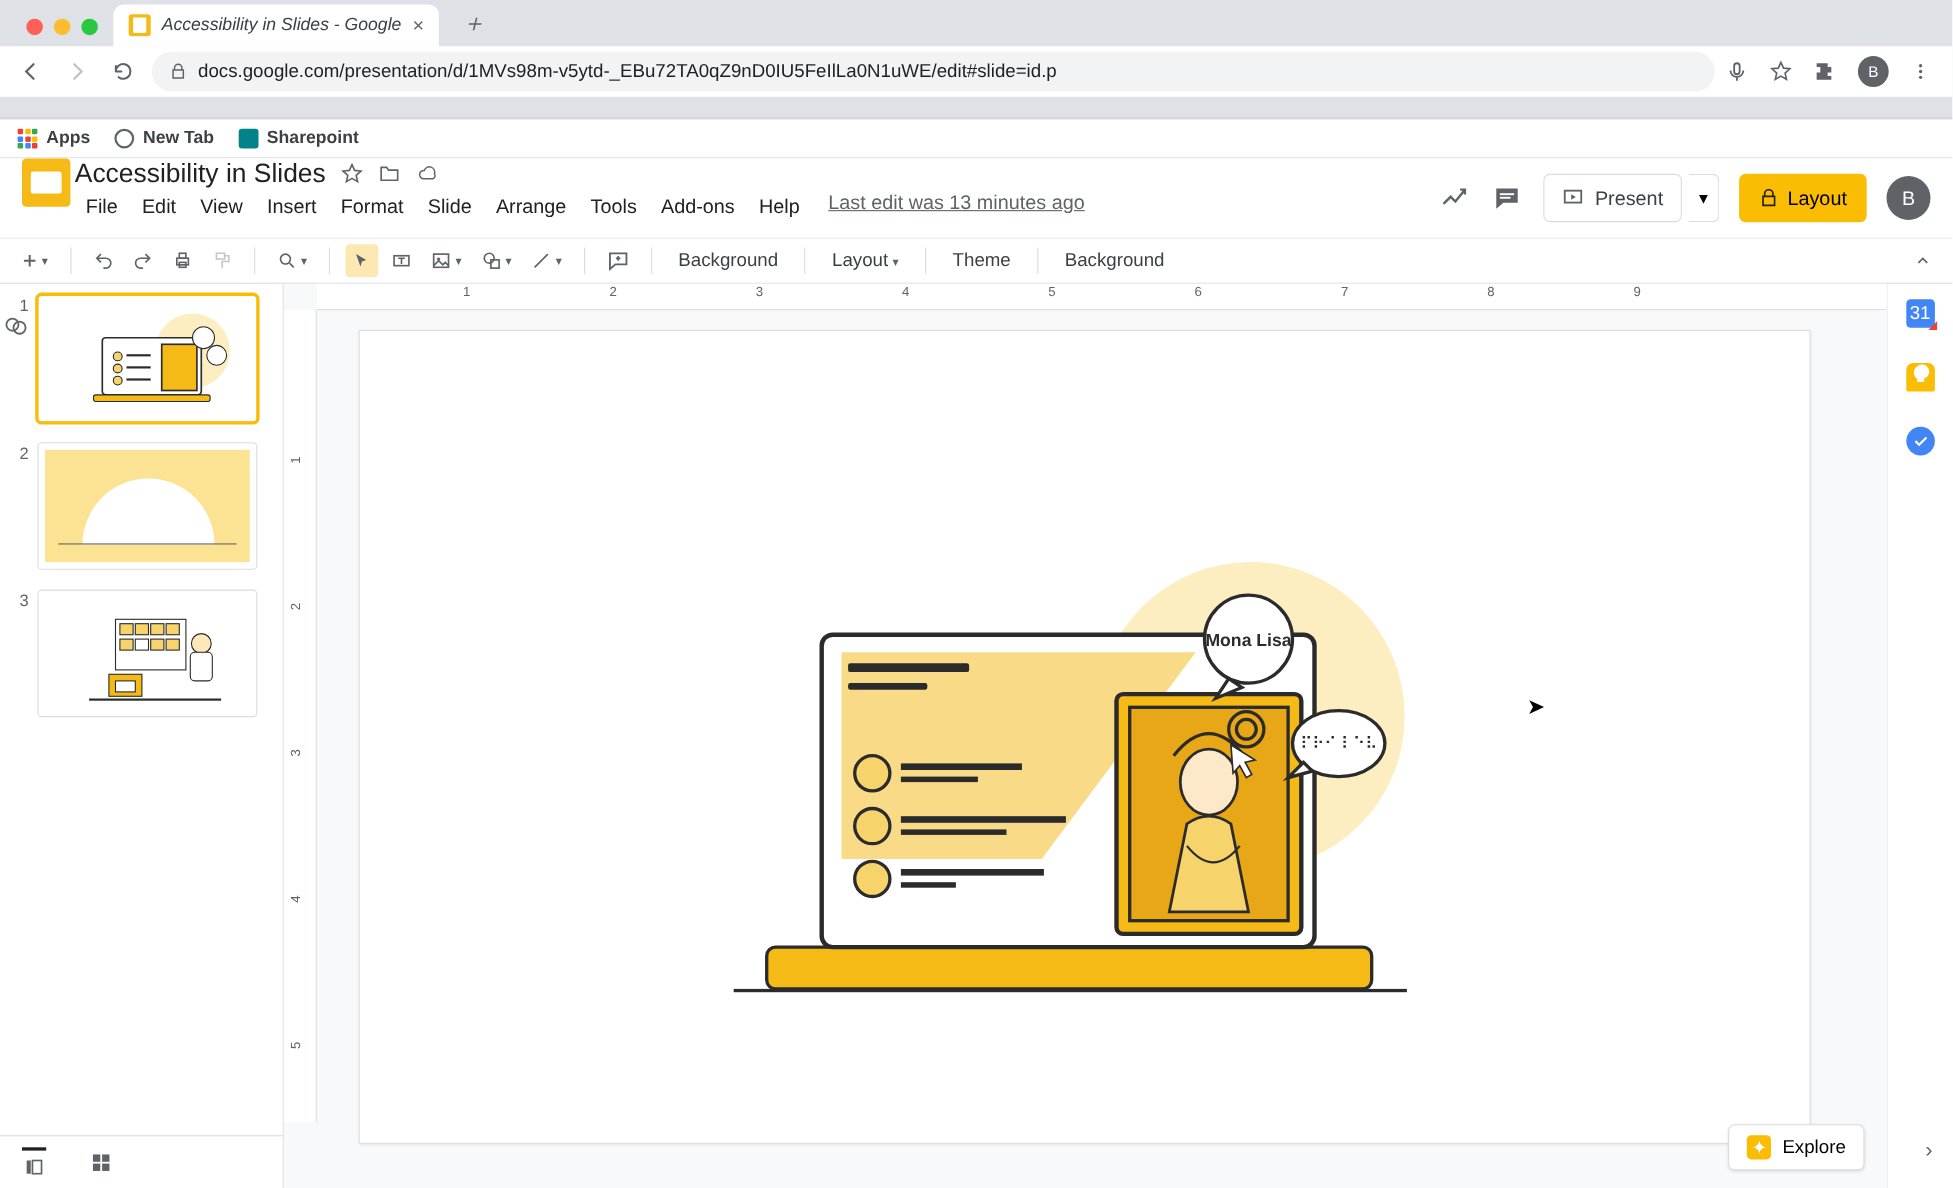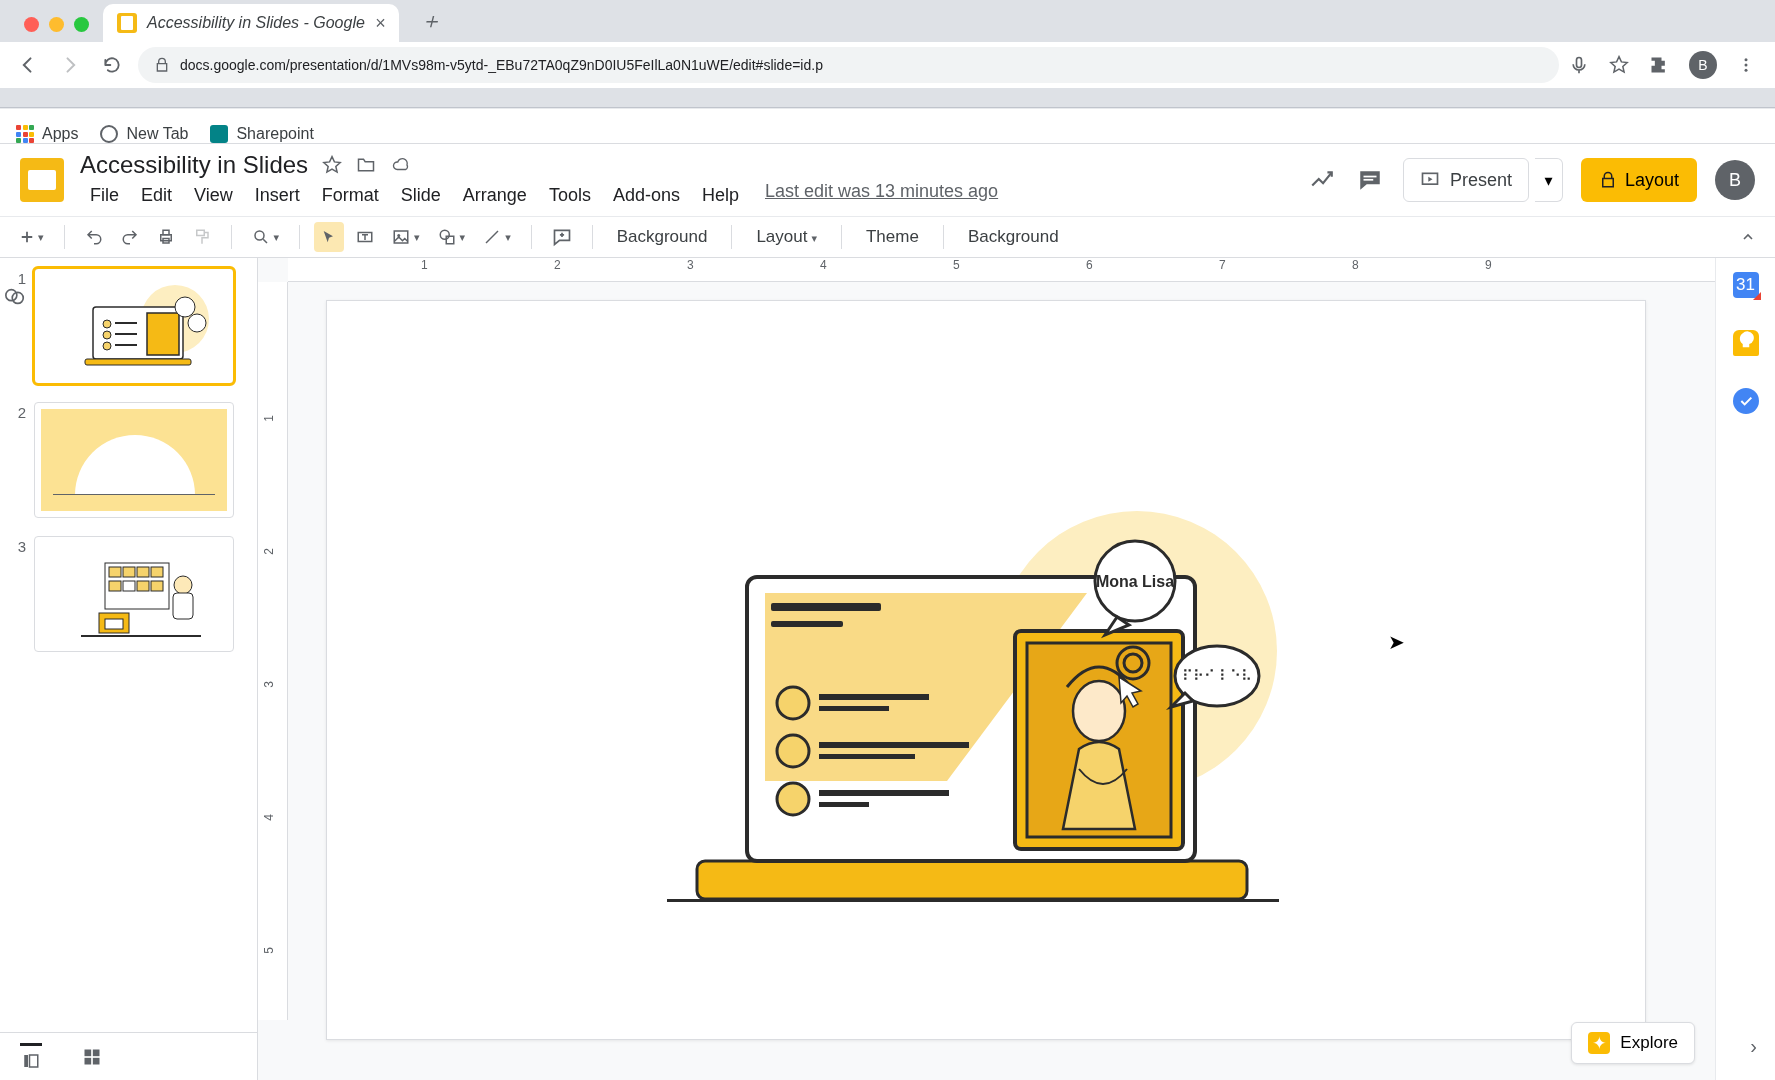--- a/index.html
+++ b/index.html
@@ -11,34 +11,34 @@
   .traffic-lights { display: flex; gap: 10px; align-items: center; padding: 0 14px 10px 12px; }
   .tl { width: 15px; height: 15px; border-radius: 50%; }
   .tl.red { background: #ff5f57; } .tl.yellow { background: #febc2e; } .tl.green { background: #28c840; }
   .tab { background: #fff; border-radius: 10px 10px 0 0; height: 38px; display: flex; align-items: center; padding: 0 14px; min-width: 280px; gap: 10px; font-size: 16px; color: #3c4043; }
   .tab .favicon { width: 20px; height: 20px; background: #f5ba15; border-radius: 3px; position: relative; }
   .tab .favicon::after { content:""; position:absolute; left:4px; top:3px; width:12px; height:14px; background:#fff; border-radius:1px; }
   .tab .close-x { margin-left: auto; color:#5f6368; font-size:18px; }
   .new-tab { width: 34px; height: 34px; display:flex; align-items:center; justify-content:center; margin-left: 14px; margin-bottom: 4px; color:#5f6368; font-size: 22px; }
   .addr-bar { height: 46px; background: #fff; display: flex; align-items: center; padding: 0 12px; gap: 10px; }
   .nav-btn { width: 32px; height: 32px; display:flex; align-items:center; justify-content:center; color:#5f6368; border-radius:50%; }
-  .omnibox { flex:1; height: 36px; background:#f1f3f4; border-radius:18px; display:flex; align-items:center; padding:0 16px; gap:10px; color:#202124; font-size:14px; }
+  .omnibox { flex:1; height: 36px; background:#f1f3f4; border-radius:18px; display:flex; align-items:center; padding:0 16px; gap:10px; color:#202124; font-size:17px; }
   .lock-icon { color:#5f6368; }
   .addr-right { display:flex; align-items:center; gap:20px; color:#5f6368; padding-right:8px; }
   .profile-badge { width:28px; height:28px; border-radius:50%; background:#5f6368; color:#fff; display:flex; align-items:center; justify-content:center; font-size:14px; }
-  .bookmarks-bar { height:36px; background:#fff; border-top:1px solid #e8eaed; border-bottom:1px solid #dadce0; display:flex; align-items:flex-end; gap:22px; padding:0 16px; font-size:16px; color:#3c4043; }
+  .bookmarks-bar { height:36px; background:#fff; border-top:1px solid #e8eaed; border-bottom:1px solid #dadce0; display:flex; align-items:center; gap:22px; padding:0 16px; font-size:16px; color:#3c4043;font-weight:bold; }
   .bm-item { display:flex; align-items:center; gap:8px; }
   .apps-icon { width:18px; height:18px; display:grid; grid-template-columns:repeat(3,5px); grid-template-rows:repeat(3,5px); gap:1.5px; }
   .apps-icon span { width:5px; height:5px; border-radius:1px; }
   .globe-icon { width:18px; height:18px; border:2px solid #5f6368; border-radius:50%; position:relative; }
   .sp-icon { width:18px; height:18px; background:#038387; border-radius:3px; position:relative; }
 
   
   .app-area { position:absolute; top:144px; left:0; right:0; bottom:0; background:#fff; display:flex; flex-direction:column; }
-  .app-header { height:72px; display:flex; align-items:center; padding:0 20px 0 20px; gap:16px; }
+  .app-header { height:72px; display:flex; padding:0 20px 0 20px; gap:4px; }
   .slides-logo { width:44px; height:44px; background:#f5ba15; border-radius:4px; position:relative; }
   .slides-logo::after { content:""; position:absolute; left:8px; top:12px; width:28px; height:20px; background:#fff; border-radius:2px; }
   .title-block { display:flex; flex-direction:column; gap:2px; }
   .title-row { display:flex; align-items:center; gap:14px; }
   .doc-title { font-size:24px; color:#202124; }
   .title-icon { color:#5f6368; }
   .menu-row { display:flex; gap:2px; font-size:18px; color:#202124; }
   .menu-row .mi { padding:4px 10px; border-radius:4px; cursor:default; }
   .last-edit { color:#5f6368; text-decoration:underline; margin-left:14px; }
   .header-right { margin-left:auto; display:flex; align-items:center; gap:18px; }

